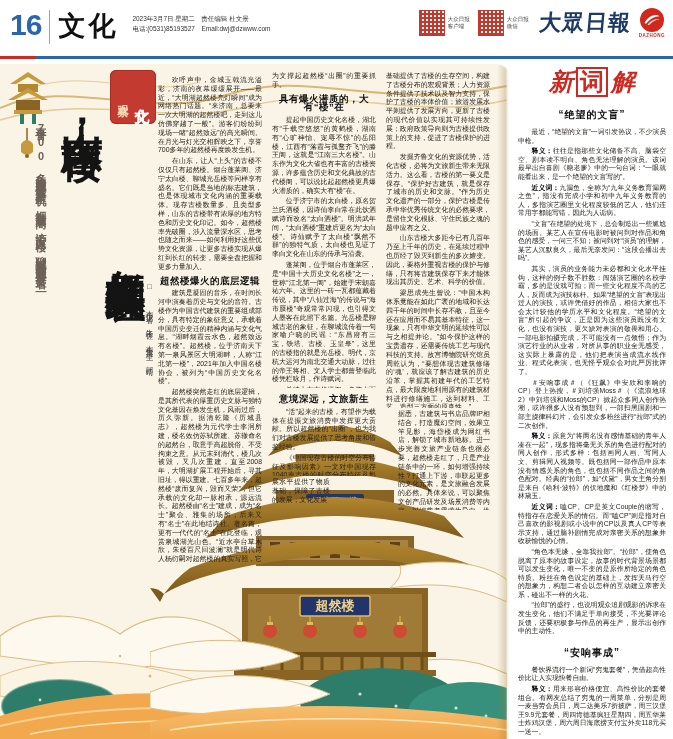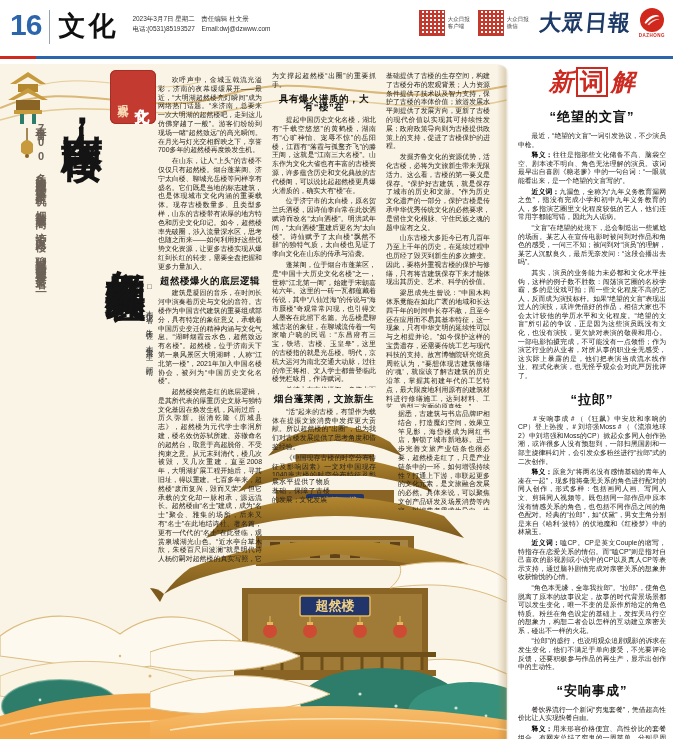--- a/index.html
+++ b/index.html
@@ -60,21 +60,21 @@
   .c3b{left:398px;top:410px;width:92px;height:100px;}
   .col p.bp{margin:0 0 2px 0;text-indent:2em;}
   .col p.bp.ni{text-indent:0;}
   .col .subhead{font-weight:900;font-size:9.5px;color:#111;text-align:center;margin:5px 0 4px 0;letter-spacing:.5px;}
 
   
   .sidebar{position:absolute;left:518px;top:62px;width:148px;height:677px;overflow:hidden;z-index:3;background:#fff;}
   .nwj{display:flex;justify-content:center;align-items:center;gap:3px;margin:4px 0 10px 0;}
   .nwj span{font-family:"Liberation Serif",serif;font-weight:900;font-style:italic;font-size:24px;color:#cc2a20;}
   .nwj span.boxed{border:2px solid #cc2a20;font-style:normal;padding:0 2px;line-height:26px;}
-  .entry-title{font-size:13px;font-weight:900;color:#111;text-align:center;margin:10px 0 6px 0;letter-spacing:1px;}
+  .entry-title{font-size:10px;font-weight:900;color:#111;text-align:center;margin:10px 0 6px 0;letter-spacing:1px;}
   .sidebar .bp{margin:0 0 2px 0;text-indent:2em;font-size:6.8px;line-height:8.6px;color:#26221c;text-align:justify;}
   .sidebar b{font-weight:900;color:#000;}
 </style>
 </head>
 <body>
 
 <div class="page">
 
   <div class="header">
     <div class="hleft">
@@ -152,21 +152,21 @@
       <p class="bp">总结山东古代楼阁，多依水而建，与水交相辉映；古楼多因景而建，意境深远、超以象外，且大多为名士所建或为纪念名士来访并以其命名，楼因人显、人因楼名。它们记录着未曾隐入尘烟的历史，构成了山东历史文脉的重要根系，已成为山东重要文化符号和中华文化瑰宝，不乏具备像超然楼这样爆火的潜质。</p>
     </div>
   <div class="col c1">
       <p class="bp">欢呼声中，金城玉戟流光溢彩，济南的夜幕缓缓展开——最近，“大明湖超然楼亮灯瞬间”成为网络热门话题。“来济南，总要来一次大明湖的超然楼吧，走到这儿仿佛穿越了一般”。游客们纷纷到现场一睹“超然致远”的高光瞬间。在月光与灯光交相辉映之下，享誉700多年的超然楼再度焕发生机。</p>
       <p class="bp">在山东，让人“上头”的古楼不仅仅只有超然楼。烟台蓬莱阁、济宁太白楼、聊城光岳楼等同样享有盛名。它们既是当地的标志建筑，也是体现城市文化内涵的重要载体。现存古楼数量多、且类型多样，山东的古楼带有浓厚的地方特色和历史文化印记。如今，超然楼率先破圈，涉入流量深水区，思考也随之而来——如何利用好这些优势文化资源，让更多古楼实现从爆红到长红的转变，需要全盘把握和更多力量加入。</p>
       <div class="subhead">超然楼爆火的底层逻辑</div>
       <p class="bp">建筑是凝固的音乐，在时间长河中演奏着历史与文化的音符。古楼作为中国古代建筑的重要组成部分，具有特定的象征意义，承载着中国历史变迁的精神内涵与文化气息。“湖畔烟霞云水色，超然致远有名楼”。超然楼，位于济南天下第一泉风景区大明湖畔，人称“江北第一楼”，2021年加入中国名楼协会，被列为“中国历史文化名楼”。</p>
       <p class="bp">超然楼突然走红的底层逻辑，是其所代表的厚重历史文脉与独特文化基因在焕发生机，风雨过后，历久弥新。据清乾隆《历城县志》，超然楼为元代学士李泂所建，楼名效仿苏轼所建、苏辙命名的超然台，取意于高超脱俗、不受拘束之意。从元末到清代，楼几次被毁，又几次重建，直至2008年，大明湖扩展工程开始后，寻其旧址，得以重建。七百多年来，超然楼“废而复兴，毁而又荣”，但它承载的文化却一脉相承，源远流长。超然楼由“名士”建成，成为“名士”聚会、雅集的场所，后来又有“名士”在此地结诗社、著名篇，更有一代代的“名士”在此登临，观赏泉城湖光山色。“近水亭台草木欣，朱楼百尺回波澜”就是明代诗人杨衍嗣对超然楼的真实写照，它也成为济南具有“泉城”特色的“名士文化”重要地标。</p>
     </div>
   <div class="col c2b">
-      <div class="subhead">烟台蓬莱阁，文旅新生</div>
+      <div class="subhead">意境深远，文旅新生</div>
       <p class="bp">“活”起来的古楼，有望作为载体在提振文旅消费中发挥更大贡献。所以超然楼的“出圈”，也为我们对古楼发展提供了思考角度和借鉴经验。</p>
       <p class="bp">《中国现存古楼的时空分布特征及影响因素》一文对中国现存1040座古楼的时空分布特征及影响因素进行分析，认为社会发展水平、文化发展基础、人力资源条件、旅游发展水平和政府政策导向是影响中国现存古楼分布的主要因素。社会发</p>
     </div>
   <div class="col c2w">
       <p class="bp ni">展水平提供了物质基础，保障了古楼的发展；文化发展</p>
     </div>
   <div class="col c3">
       <p class="bp ni">基础提供了古楼的生存空间，构建了古楼分布的宏观背景；人力资源条件提供了技术以及智力支持，保护了古楼的本体价值；旅游发展水平则提供了发展方向，更新了古楼的现代价值以实现其可持续性发展；政府政策导向则为古楼提供政策上的支持，促进了古楼保护的进程。</p>
       <p class="bp">发掘齐鲁文化的资源优势，活化古楼，必将为文旅新生带来无限活力。这么看，古楼的第一要义是保存。“保护好古建筑，就是保存了城市的历史和文脉。”作为历史文化遗产的一部分，保护古楼是传承中华优秀传统文化的必然要求，是留住文化根脉、守住民族之魂的题中应有之义。</p>
       <p class="bp">山东古楼大多距今已有几百年乃至上千年的历史，在延续过程中也历经了毁灭到新生的多次嬗变。因此，要格外重视古楼的保护与修缮，只有将古建筑保存下来才能体现出其历史、艺术、科学的价值。</p>
@@ -292,21 +292,20 @@
       <div class="entry-title">“绝望的文盲”</div>
       <div>
           <p class="bp">最近，“绝望的文盲”一词引发热议，不少演员中枪。</p>
           <p class="bp"><b>释义：</b>往往是指那些文化储备不高、脑袋空空、剧本读不明白、角色无法理解的演员。该词最早出自喜剧《糖老爹》中的一句台词：“一眼就能看出来，是一个绝望的文盲写的”。</p>
           <p class="bp"><b>近义词：</b>九漏鱼，全称为“九年义务教育漏网之鱼”，指没有完成小学和初中九年义务教育的人，多指演艺圈里文化程度较低的艺人，他们连常用字都能写错，因此为人诟病。</p>
           <p class="bp">“文盲”在绝望的处境下，总会制造出一些尴尬的场面。某艺人在宣传电影时被问到对作品和角色的感受，一问三不知；被问到对“演员”的理解，某艺人沉默良久，最后无奈发问：“这段会播出去吗”。</p>
           <p class="bp">其实，演员的业务能力未必都和文化水平挂钩，这样的例子数不胜数：闯荡演艺圈的名校学霸，多的是没戏可拍；而一些文化程度不高的艺人，反而成为演技标杆。如果“绝望的文盲”表现出过人的演技，或许凭借好的作品，相信大家也不会太计较他的学历水平和文化程度。“绝望的文盲”所引起的争议，正是因为这些演员既没有文化，也没有演技，更欠缺对表演的敬畏和用心。一部电影拍摄完成，不可能没有一点领悟；作为演艺行业的从业者，对所从事的职业全无感受，这实际上暴露的是，他们把表演当成流水线作业、程式化表演，也无怪乎观众会对此严厉批评了。</p>
         </div>
     </section>
     <section>
-      <div class="entry-title">“拉郎”</div>
       <div>
           <p class="bp">＃安响事成＃（《狂飙》中安欣和李响的CP）登上热搜，＃刘培强Moss＃（《流浪地球2》中刘培强和Moss的CP）掀起众多同人创作热潮，或许很多人没有预想到，一部扫黑国剧和一部主旋律科幻片，会引发众多粉丝进行“拉郎”式的二次创作。</p>
           <p class="bp"><b>释义：</b>原意为“将两名没有感情基础的青年人凑在一起”，现多指将毫无关系的角色进行配对的同人创作，形式多样：包括画同人画、写同人文、剪辑同人视频等。既包括同一部作品中原本没有情感关系的角色，也包括不同作品之间的角色配对。经典的“拉郎”，如“伏黛”，男女主角分别是来自《哈利·波特》的伏地魔和《红楼梦》中的林黛玉。</p>
           <p class="bp"><b>近义词：</b>嗑CP。CP是英文Couple的缩写，特指存在恋爱关系的情侣。而“嗑CP”则是指对自己喜欢的影视剧或小说中的CP以及真人CP等表示支持，通过脑补剧情完成对亲密关系的想象并收获愉悦的心情。</p>
           <p class="bp">“角色本无缘，全靠我拉郎”。“拉郎”，使角色脱离了原本的故事设定，故事的时代背景场景都可以发生变化，唯一不变的是原作所给定的角色特质。粉丝在角色设定的基础上，发挥天马行空的想象力，构想二者会以怎样的互动建立亲密关系，碰出不一样的火花。</p>
           <p class="bp">“拉郎”的盛行，也说明观众追剧观影的诉求在发生变化，他们不满足于单向接受，不光要评论反馈，还要积极参与作品的再生产，显示出创作中的主动性。</p>
         </div>
     </section>
     <section>
       <div class="entry-title">“安响事成”</div>

